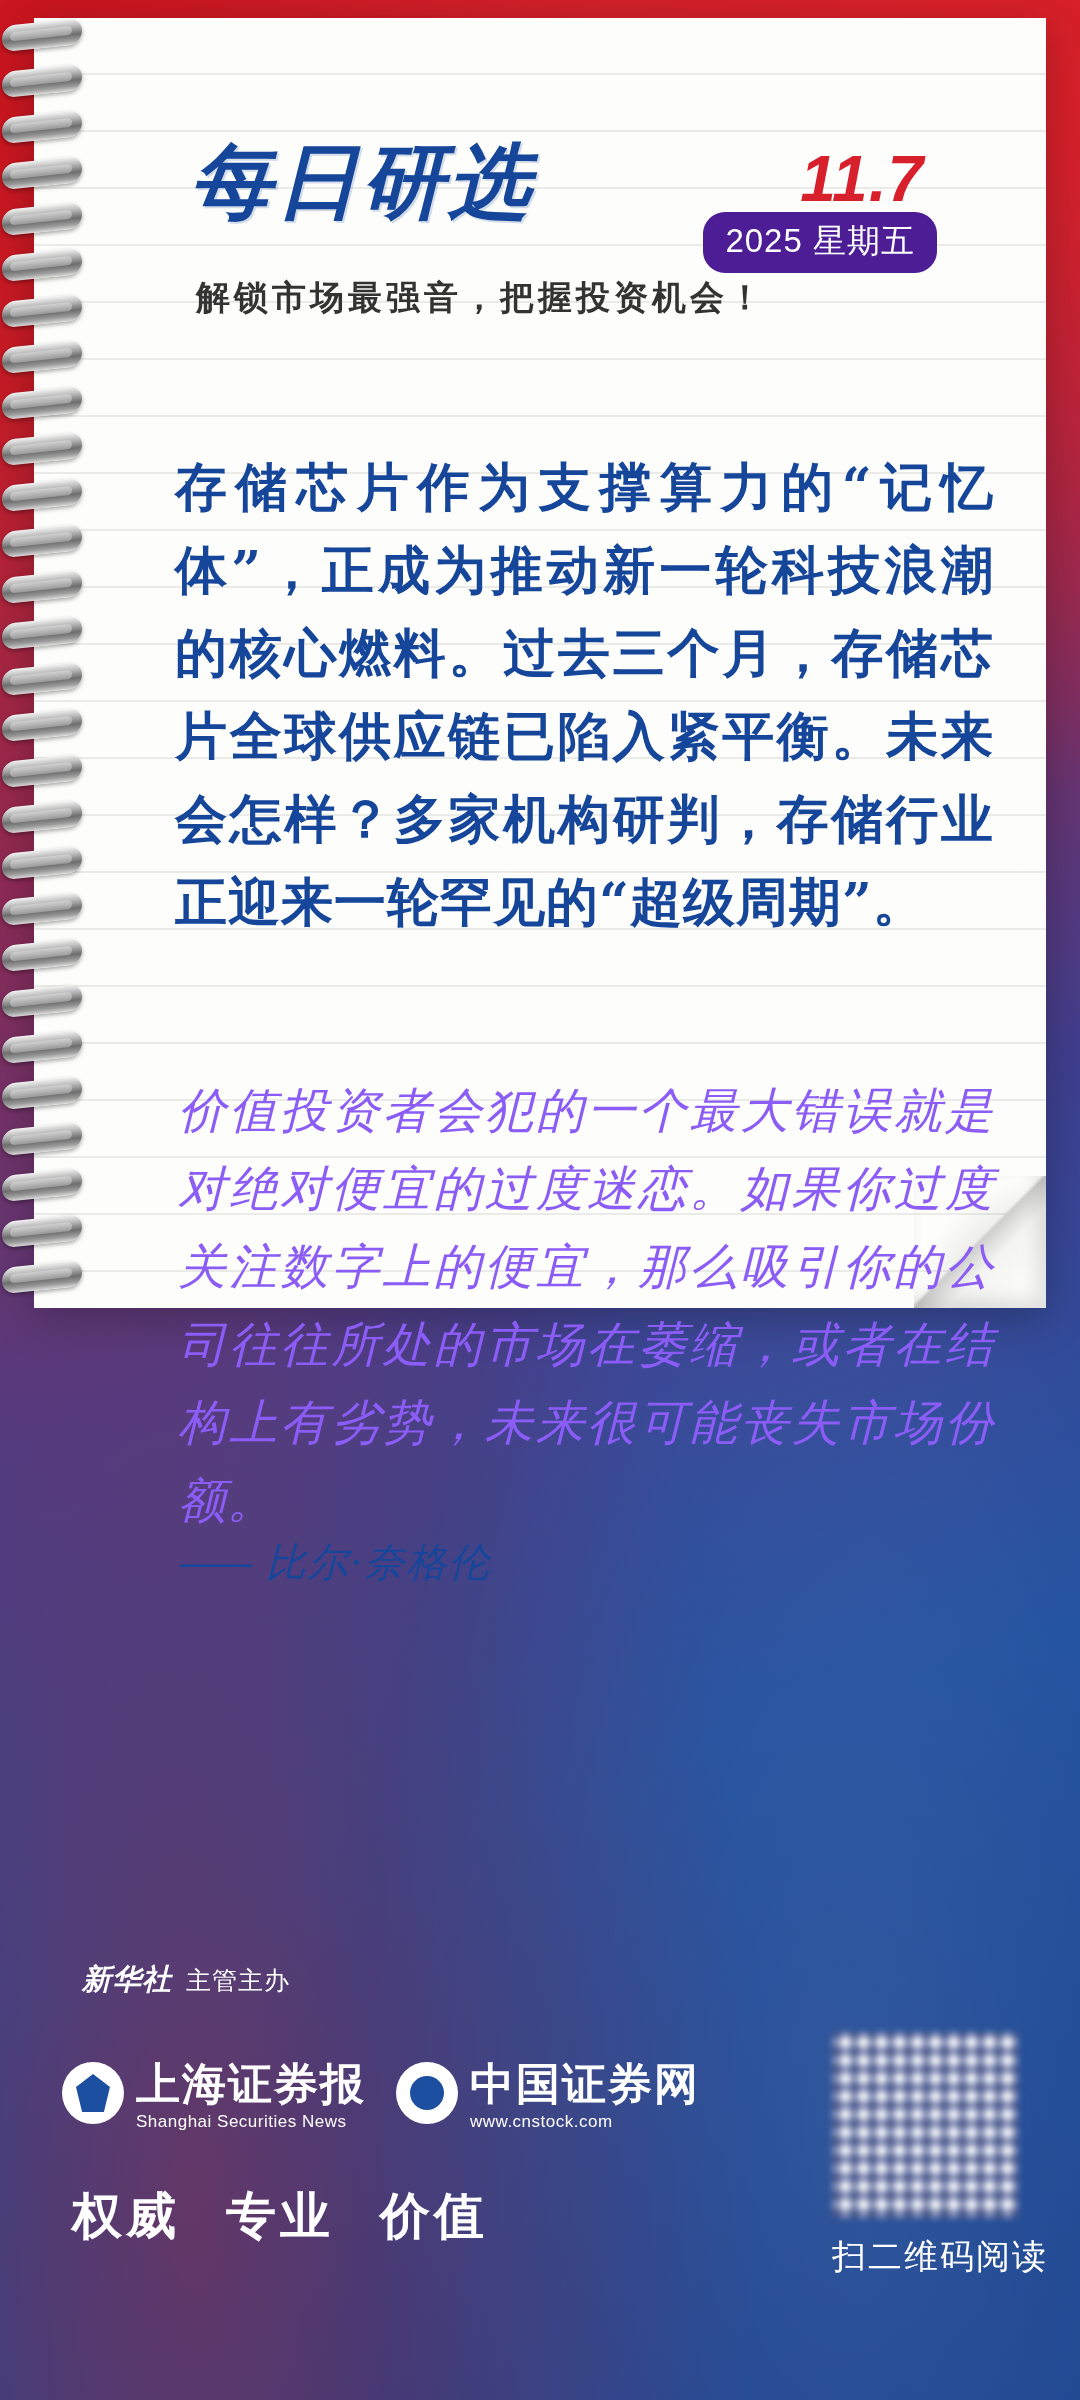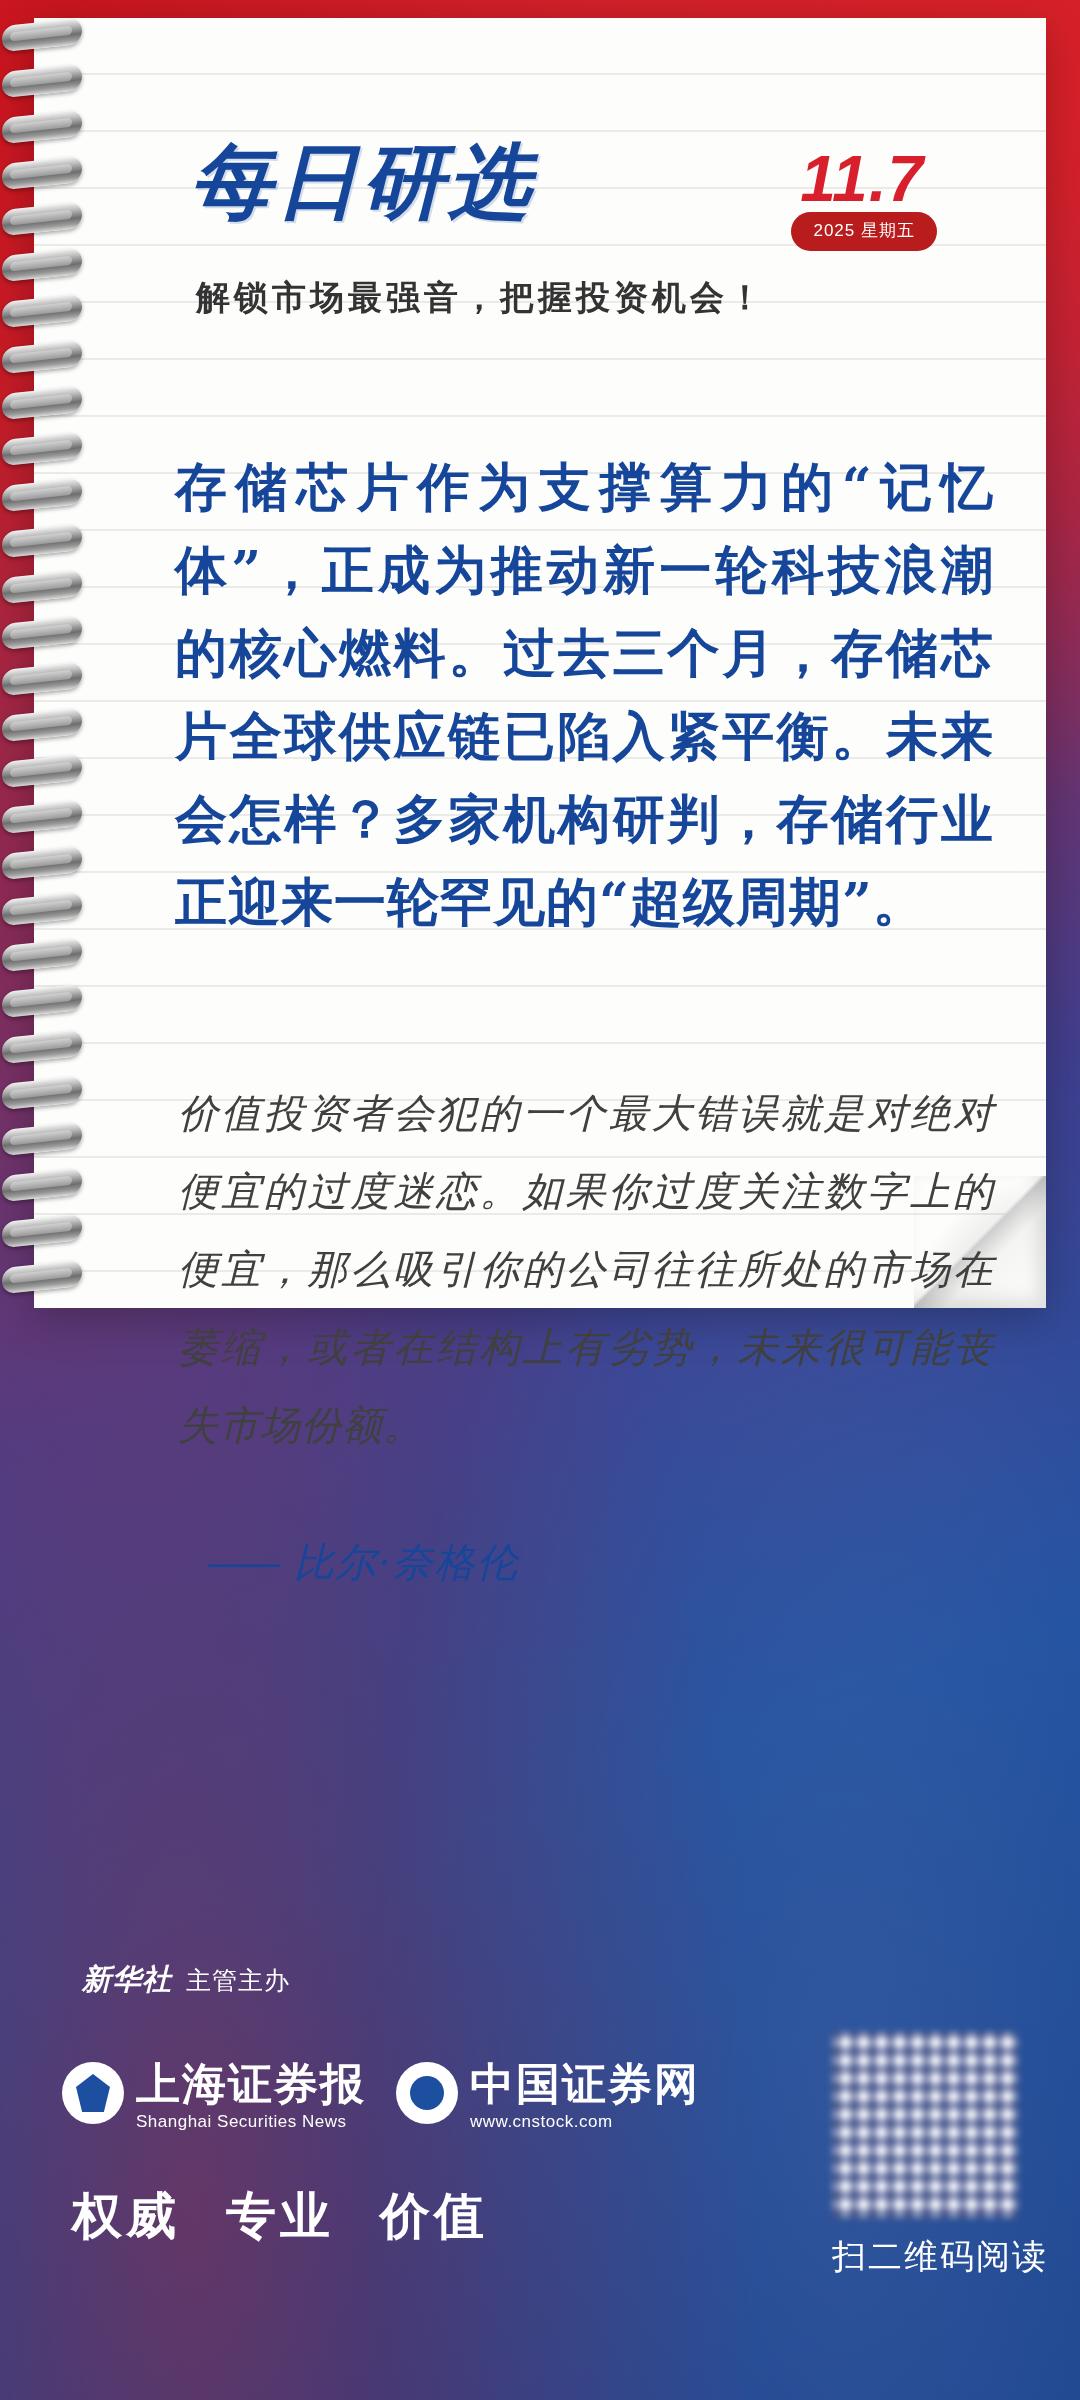--- a/index.html
+++ b/index.html
@@ -132,25 +132,25 @@
     font-size: 64px;
     font-weight: bold;
     font-style: italic;
     color: #d8202c;
     letter-spacing: 1px;
   }
   .date-pill {
     position: absolute;
     right: 143px;
     top: 212px;
-    background: #b91c1c;
+    background: #4c1d95;
     color: #ffffff;
     border-radius: 22px;
     padding: 7px 22px 9px 22px;
-    font-size: 17px;
+    font-size: 33px;
     letter-spacing: 1px;
     white-space: nowrap;
   }
   .subtitle {
     position: absolute;
     left: 196px;
     top: 275px;
     font-size: 34px;
     font-weight: bold;
     color: #333333;
@@ -170,39 +170,38 @@
     line-height: 83px;
     color: #15469a;
     letter-spacing: 1px;
     text-align: justify;
   }
   .quote {
     position: absolute;
     left: 178px;
     right: 86px;
     top: 1075px;
-    font-family: Liberation Serif, serif;
+    font-family: Liberation Mono, monospace;
     font-style: italic;
-    font-size: 40px;
+    font-size: 48px;
     line-height: 78px;
-    color: #404040;
+    color: #8b5cf6;
     letter-spacing: 1px;
     text-align: justify;
   }
   .attribution {
     position: absolute;
     left: 178px;
     top: 1535px;
     font-family: "DejaVu Serif", serif;
     font-style: italic;
     font-size: 40px;
     color: #15469a;
     letter-spacing: 2px;
     white-space: nowrap;
-    margin-left: 28px;
   }
   .attribution .dash {
     letter-spacing: -4px;
     margin-right: 16px;
   }
 
   
   .footer {
     position: absolute;
     left: 0;

